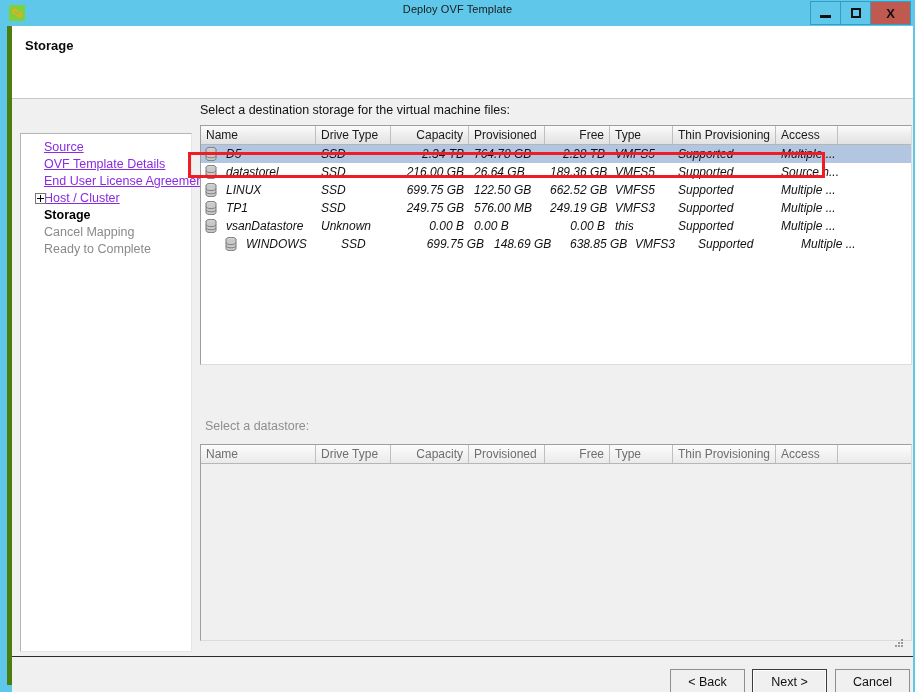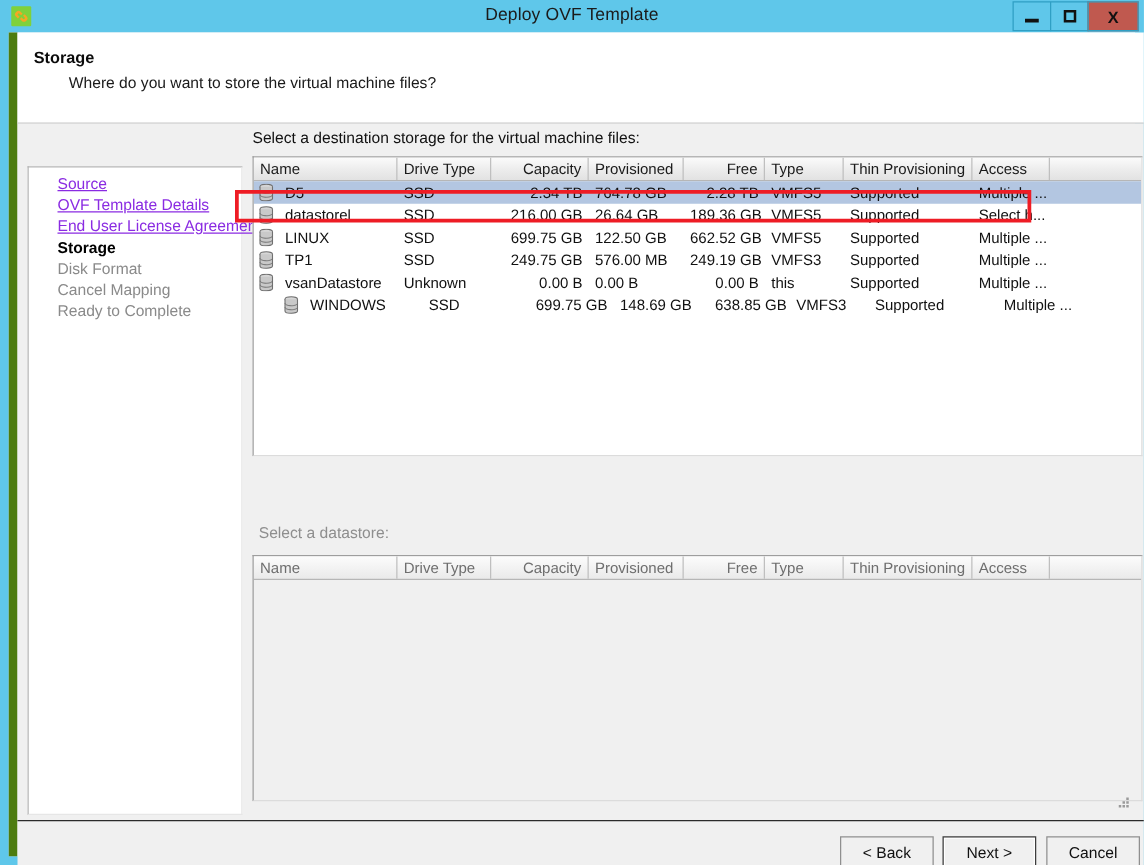--- a/index.html
+++ b/index.html
@@ -29,21 +29,21 @@
   .app-icon {
     position: absolute;
     left: 8px; top: 4px;
     width: 18px; height: 18px;
   }
   .title-text {
     position: absolute;
     left: 0; top: 3px;
     width: 915px;
     text-align: center;
-    font-size: 14px;
+    font-size: 11px;
     color: #1b1b1b;
     letter-spacing: 0.1px;
   }
   .winbtns {
     position: absolute;
     right: 4px; top: 1px;
     height: 24px;
     display: flex;
     align-items: stretch;
   }
@@ -77,21 +77,21 @@
     width: 10px; height: 10px;
     border: 2px solid #111;
   }
 
   
   .client {
     position: absolute;
     left: 7px; top: 26px;
     width: 901px; height: 659px;
     background: #f0f0f0;
-    border-left: 7px solid #4d7c0f;
+    border-left: 5px solid #4d7c0f;
   }
 
   
   .header {
     position: absolute;
     left: 0; top: 0;
     width: 901px; height: 73px;
     background: #ffffff;
     border-bottom: 1px solid #c8c8c8;
   }
@@ -234,20 +234,21 @@
     align-items: center;
   }
   .row.selected { background: #b3c6e1; }
   .cell {
     font-size: 12px;
     color: #111;
     line-height: 18px;
     padding: 11px 5px;
     white-space: nowrap;
     overflow: hidden;
+    font-style: italic;
   }
   .cell.num { text-align: right; }
   .cell.name { display: flex; align-items: center; padding-left: 4px; }
 
   
   .ds-icon {
     flex: 0 0 auto;
     width: 12px; height: 14px;
     margin-right: 9px;
     position: relative;
@@ -345,32 +346,31 @@
         <span class="glyph-max"></span>
       </div>
       <div class="winbtn close">X</div>
     </div>
   </div>
 
   <div class="client">
 
     <div class="header">
       <div class="header-title">Storage</div>
-      <div class="header-sub">Where do you want to store the virtual machine files?</div>
     </div>
 
     <div class="body-area">
 
       <div class="sidebar">
         <div class="nav" id="nav-list">
             <div class="nav-item link"><span>Source</span></div>
             <div class="nav-item link"><span>OVF Template Details</span></div>
             <div class="nav-item link"><span>End User License Agreement</span></div>
+            <div class="nav-item link"><span class="expander"></span><span>Host / Cluster</span></div>
             <div class="nav-item current"><span>Storage</span></div>
-            <div class="nav-item disabled"><span>Disk Format</span></div>
             <div class="nav-item disabled"><span>Cancel Mapping</span></div>
             <div class="nav-item disabled"><span>Ready to Complete</span></div>
           </div>
       </div>
 
       <div class="content">
         <div class="content-label">Select a destination storage for the virtual machine files:</div>
 
         <div class="grid top">
           <div class="grid-head" id="main-head">
@@ -416,21 +416,21 @@
                     </svg>
                   </span>
                   <span>datastorel</span>
                 </div>
                 <div class="cell" style="width: 75px; flex: 0 0 75px;">SSD</div>
                 <div class="cell num" style="width: 78px; flex: 0 0 78px;">216.00 GB</div>
                 <div class="cell" style="width: 76px; flex: 0 0 76px;">26.64 GB</div>
                 <div class="cell num" style="width: 65px; flex: 0 0 65px;">189.36 GB</div>
                 <div class="cell" style="width: 63px; flex: 0 0 63px;">VMFS5</div>
                 <div class="cell" style="width: 103px; flex: 0 0 103px;">Supported</div>
-                <div class="cell" style="width: 62px; flex: 0 0 62px;">Select h...</div>
+                <div class="cell" style="width: 62px; flex: 0 0 62px;">Source h...</div>
               </div>
               <div class="row">
                 <div class="cell name" style="width: 115px; flex: 0 0 115px;">
                   <span class="ds-icon">
                     <svg width="12" height="14" viewBox="0 0 12 14">
                       <ellipse cx="6" cy="2.3" rx="5" ry="2" fill="#d6d6d6" stroke="#707070" stroke-width="0.9"></ellipse>
                       <path d="M1 2.3v9.4c0 1.1 2.2 2 5 2s5-.9 5-2V2.3" fill="#c9c9c9" stroke="#707070" stroke-width="0.9"></path>
                       <path d="M1 5.6c0 1.1 2.2 2 5 2s5-.9 5-2" fill="none" stroke="#707070" stroke-width="0.8"></path>
                       <path d="M1 8.8c0 1.1 2.2 2 5 2s5-.9 5-2" fill="none" stroke="#707070" stroke-width="0.8"></path>
                     </svg>

